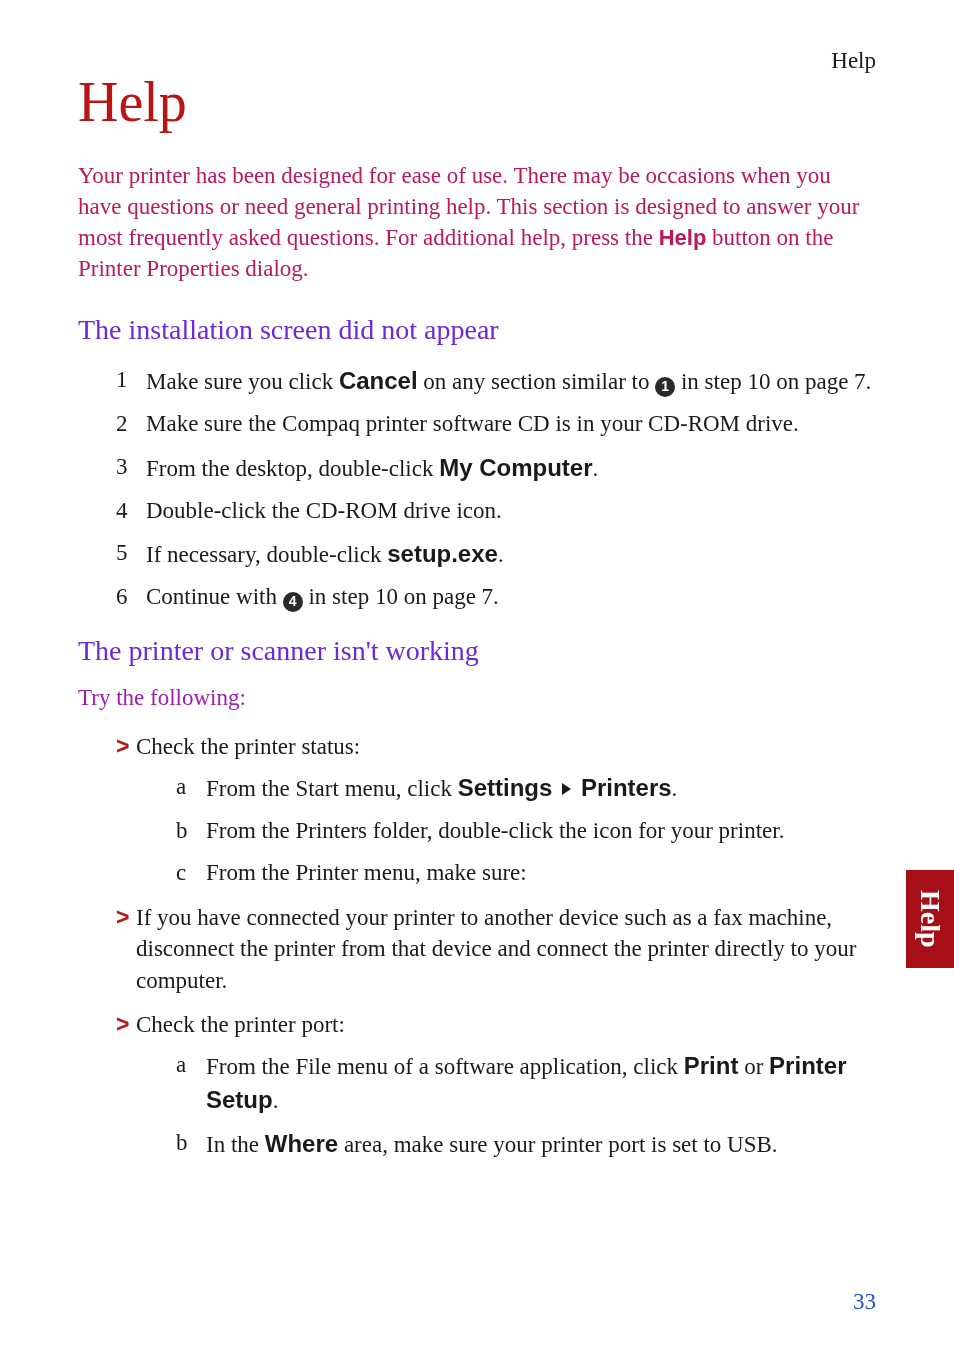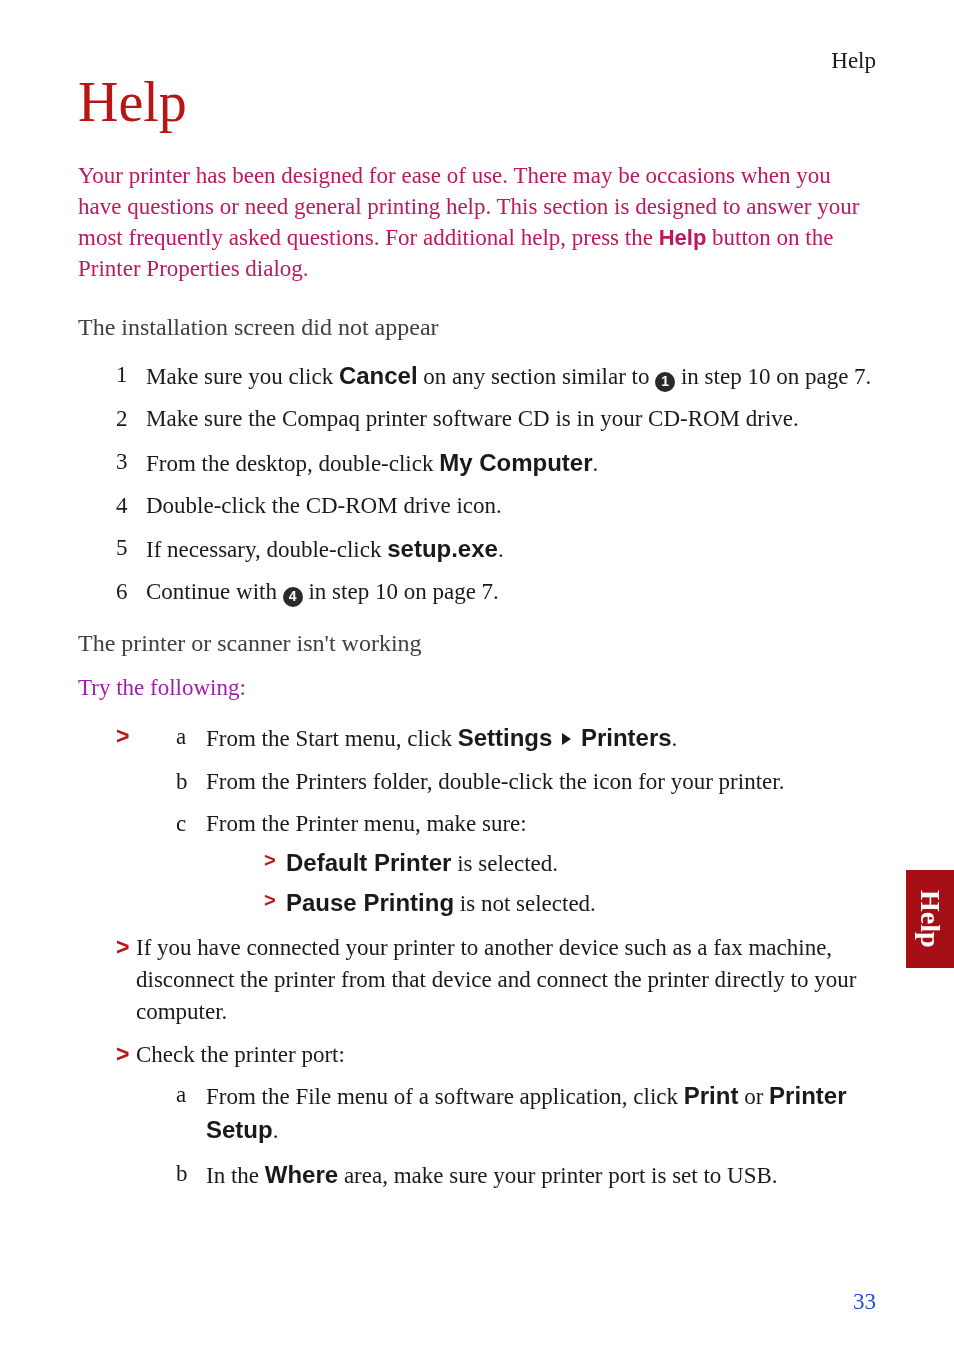--- a/index.html
+++ b/index.html
@@ -37,22 +37,22 @@
       line-height: 1.35;
       color: #be185d;
       margin-bottom: 30px;
     }
     .intro .bold {
       font-weight: 700;
       font-family: 'Helvetica Neue', Arial, sans-serif;
       font-size: 22px;
     }
     h2 {
-      font-size: 24px;
-      color: #404040;
+      font-size: 28px;
+      color: #6d28d9;
       font-weight: normal;
       margin-bottom: 18px;
       margin-top: 8px;
     }
     ol.numbered {
       list-style: none;
       padding-left: 38px;
       margin-bottom: 22px;
     }
     ol.numbered > li {
@@ -225,40 +225,33 @@
       <span>Continue with </span><span class="circled">4</span><span> in step 10 on page 7.</span>
     </li>
   </ol>
 
   <h2>The printer or scanner isn't working</h2>
 
   <p class="try-text">Try the following:</p>
 
   <ul class="chevron">
     <li>
+      <span>Check the printer status:</span>
       <ol class="lettered">
         <li>
           <span class="letter">a</span>
           <span>From the Start menu, click </span><span class="bold">Settings</span> <span class="tri"></span> <span class="bold">Printers</span><span>.</span>
         </li>
         <li>
           <span class="letter">b</span>
           <span>From the Printers folder, double-click the icon for your printer.</span>
         </li>
         <li>
           <span class="letter">c</span>
           <span>From the Printer menu, make sure:</span>
-          <ul class="chevron-nested">
-            <li>
-              <span class="bold">Default Printer</span><span> is selected.</span>
-            </li>
-            <li>
-              <span class="bold">Pause Printing</span><span> is not selected.</span>
-            </li>
-          </ul>
         </li>
       </ol>
     </li>
     <li>
       <span>If you have connected your printer to another device such as a fax machine, disconnect the printer from that device and connect the printer directly to your computer.</span>
     </li>
     <li>
       <span>Check the printer port:</span>
       <ol class="lettered">
         <li>

